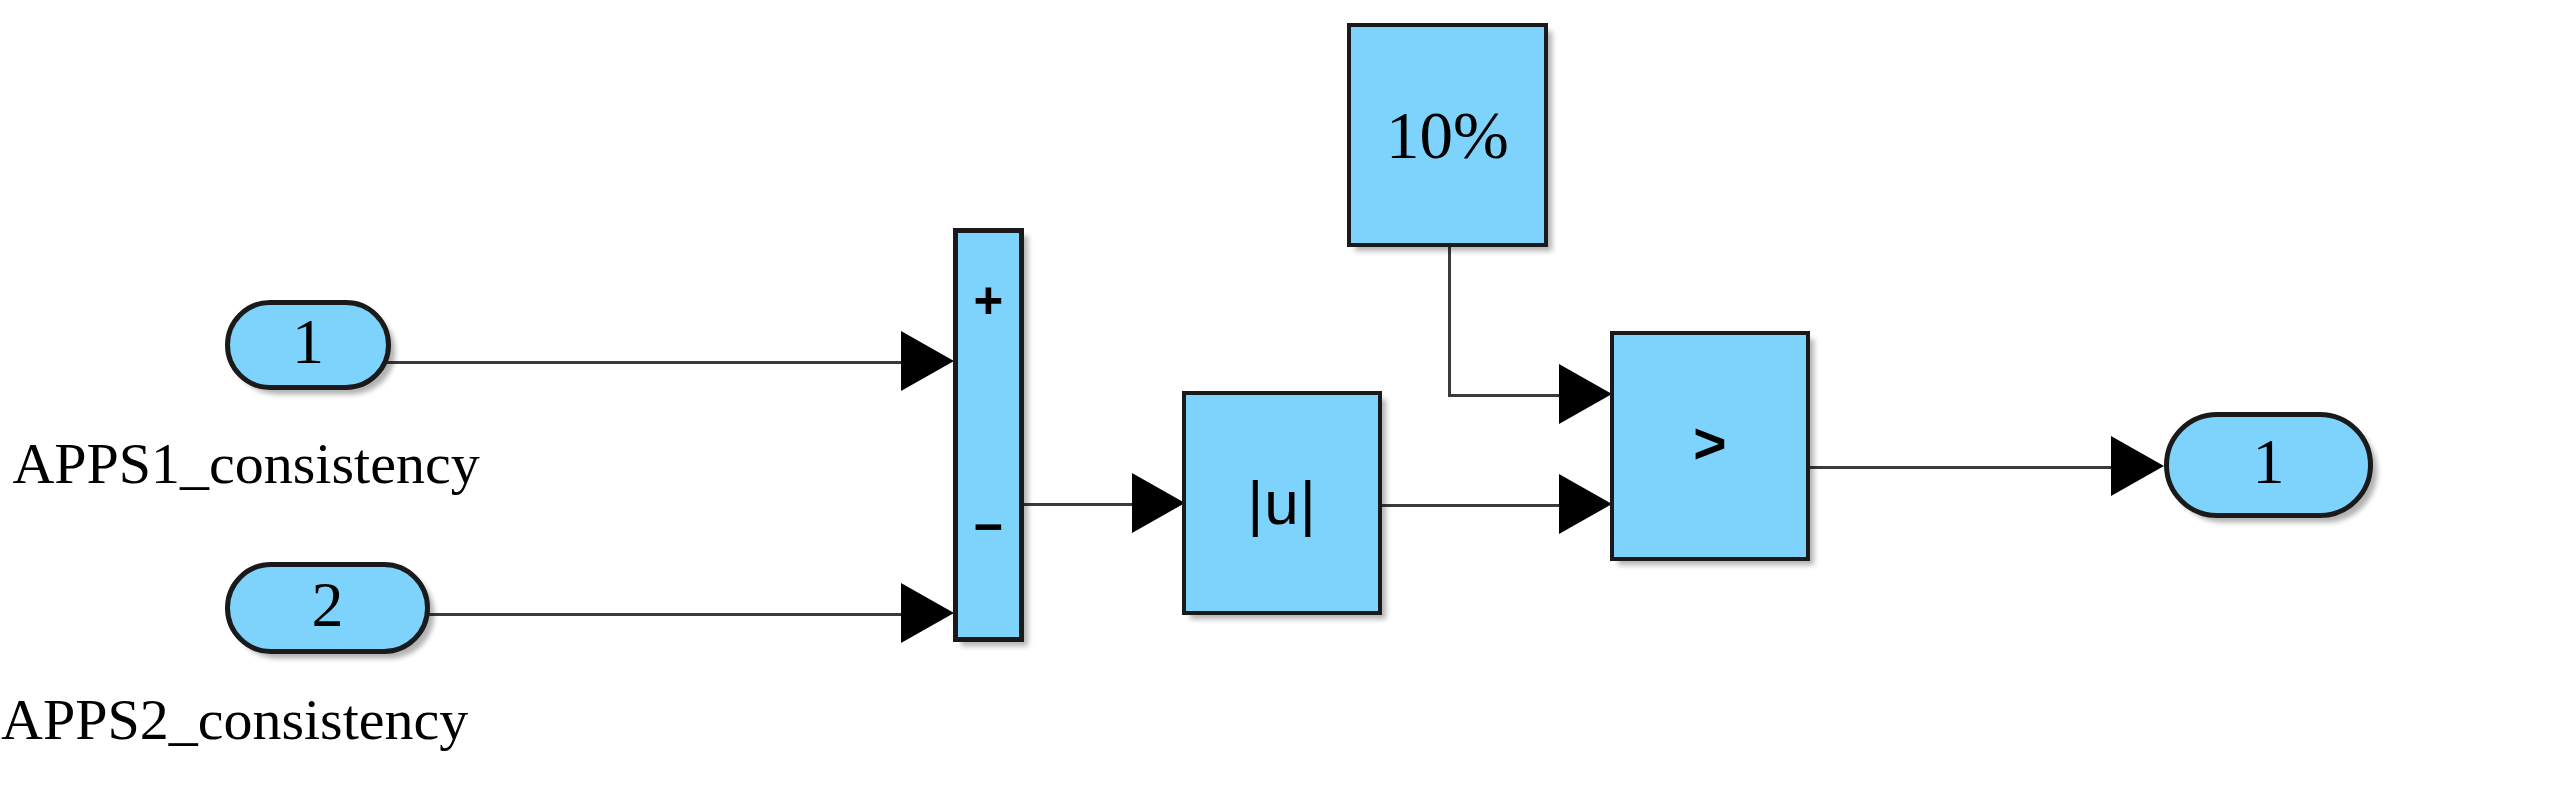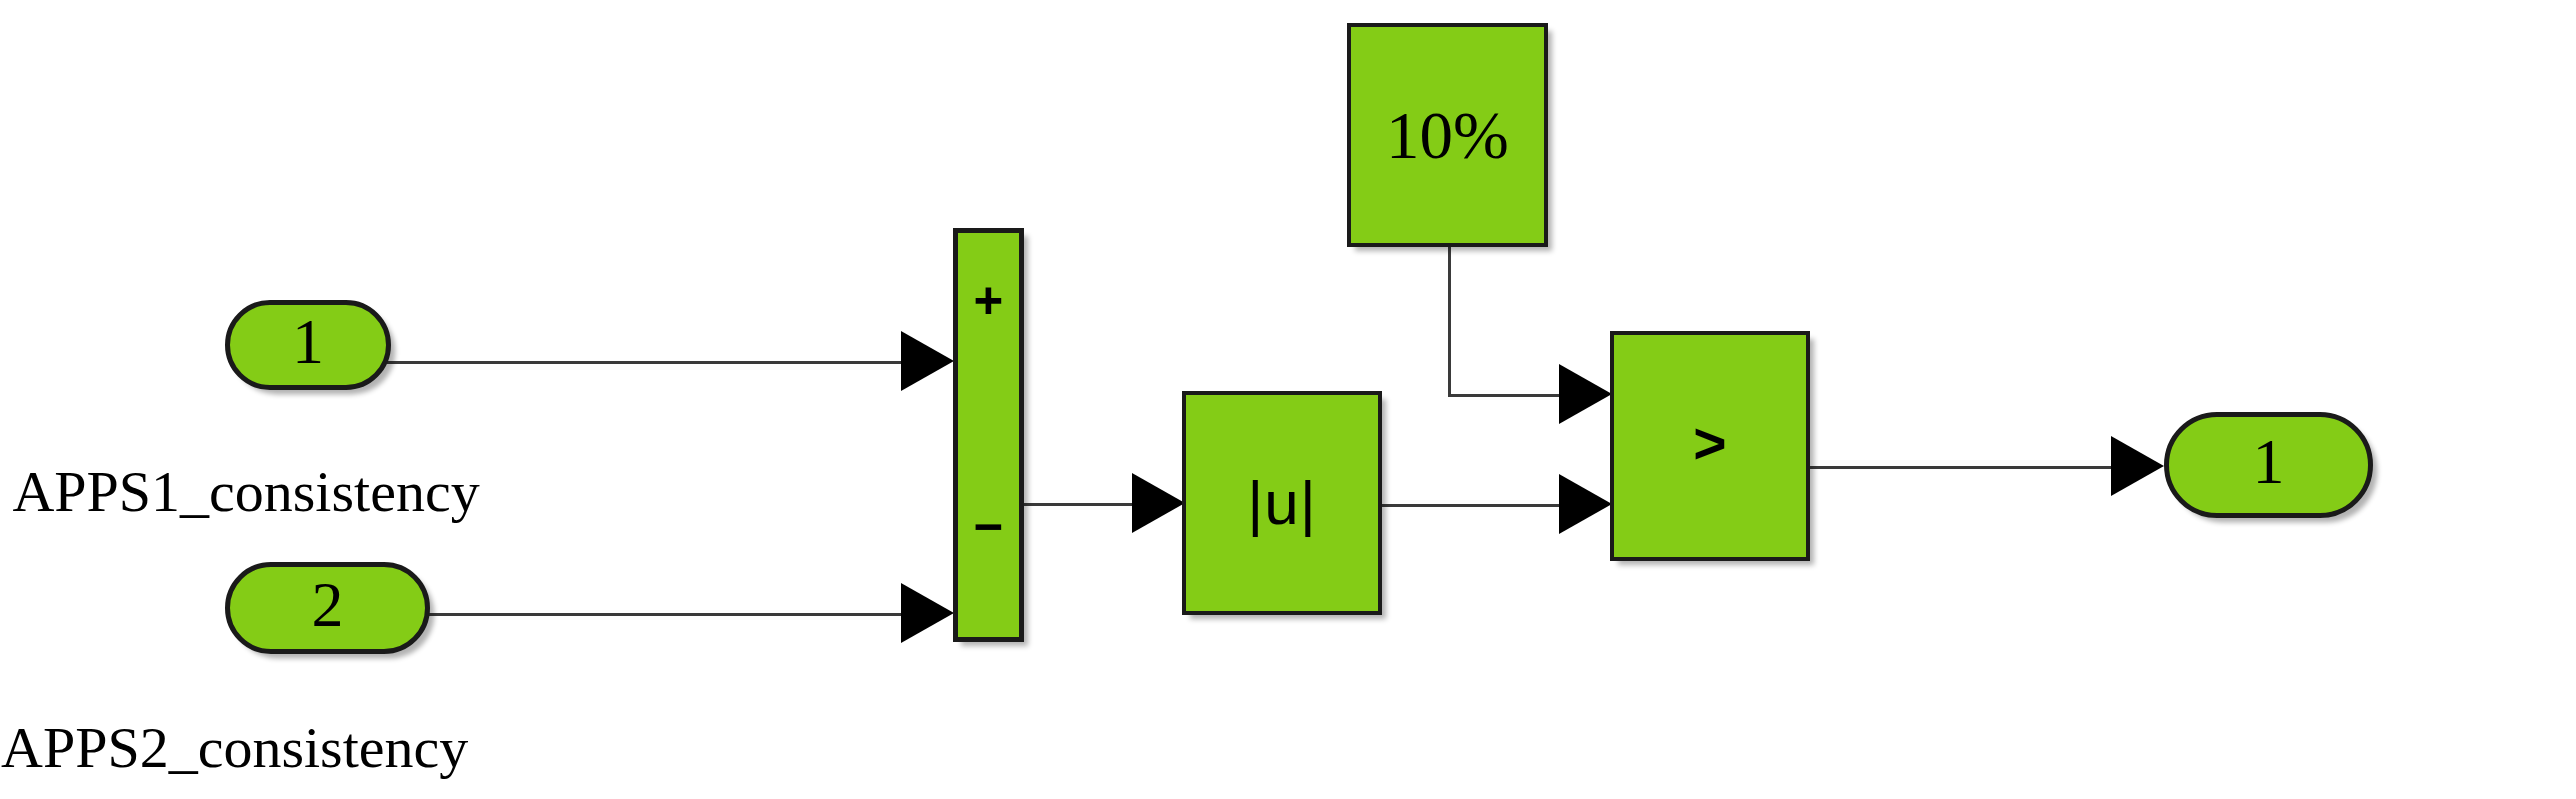--- a/index.html
+++ b/index.html
@@ -13,21 +13,21 @@
     height: 800px;
     background: #ffffff;
     overflow: hidden;
     font-family: "Liberation Serif", "DejaVu Serif", serif;
   }
 
   
   .blk {
     position: absolute;
     box-sizing: border-box;
-    background: #84cc16;
+    background: #7dd3fc;
     border: 4.4px solid #1a1a1a;
     display: flex;
     align-items: center;
     justify-content: center;
     color: #000000;
     line-height: 1;
     box-shadow: 6.2px 6.2px 5.3px -1.8px rgba(0,0,0,0.30);
   }
 
   
@@ -99,21 +99,20 @@
   }
 
   
   .lbl {
     position: absolute;
     color: #000000;
     font-family: "Liberation Serif", "DejaVu Serif", serif;
     font-size: 58px;
     line-height: 1;
     white-space: pre;
-    margin-top: 28px;
   }
 </style>
 </head>
 <body>
 
 <div id="canvas">
 
   <div class="wire-h" style="left:387px; top:361px; width:520px;"></div>
   <div class="arrow" style="left:901px; top:331px;"></div>
 

